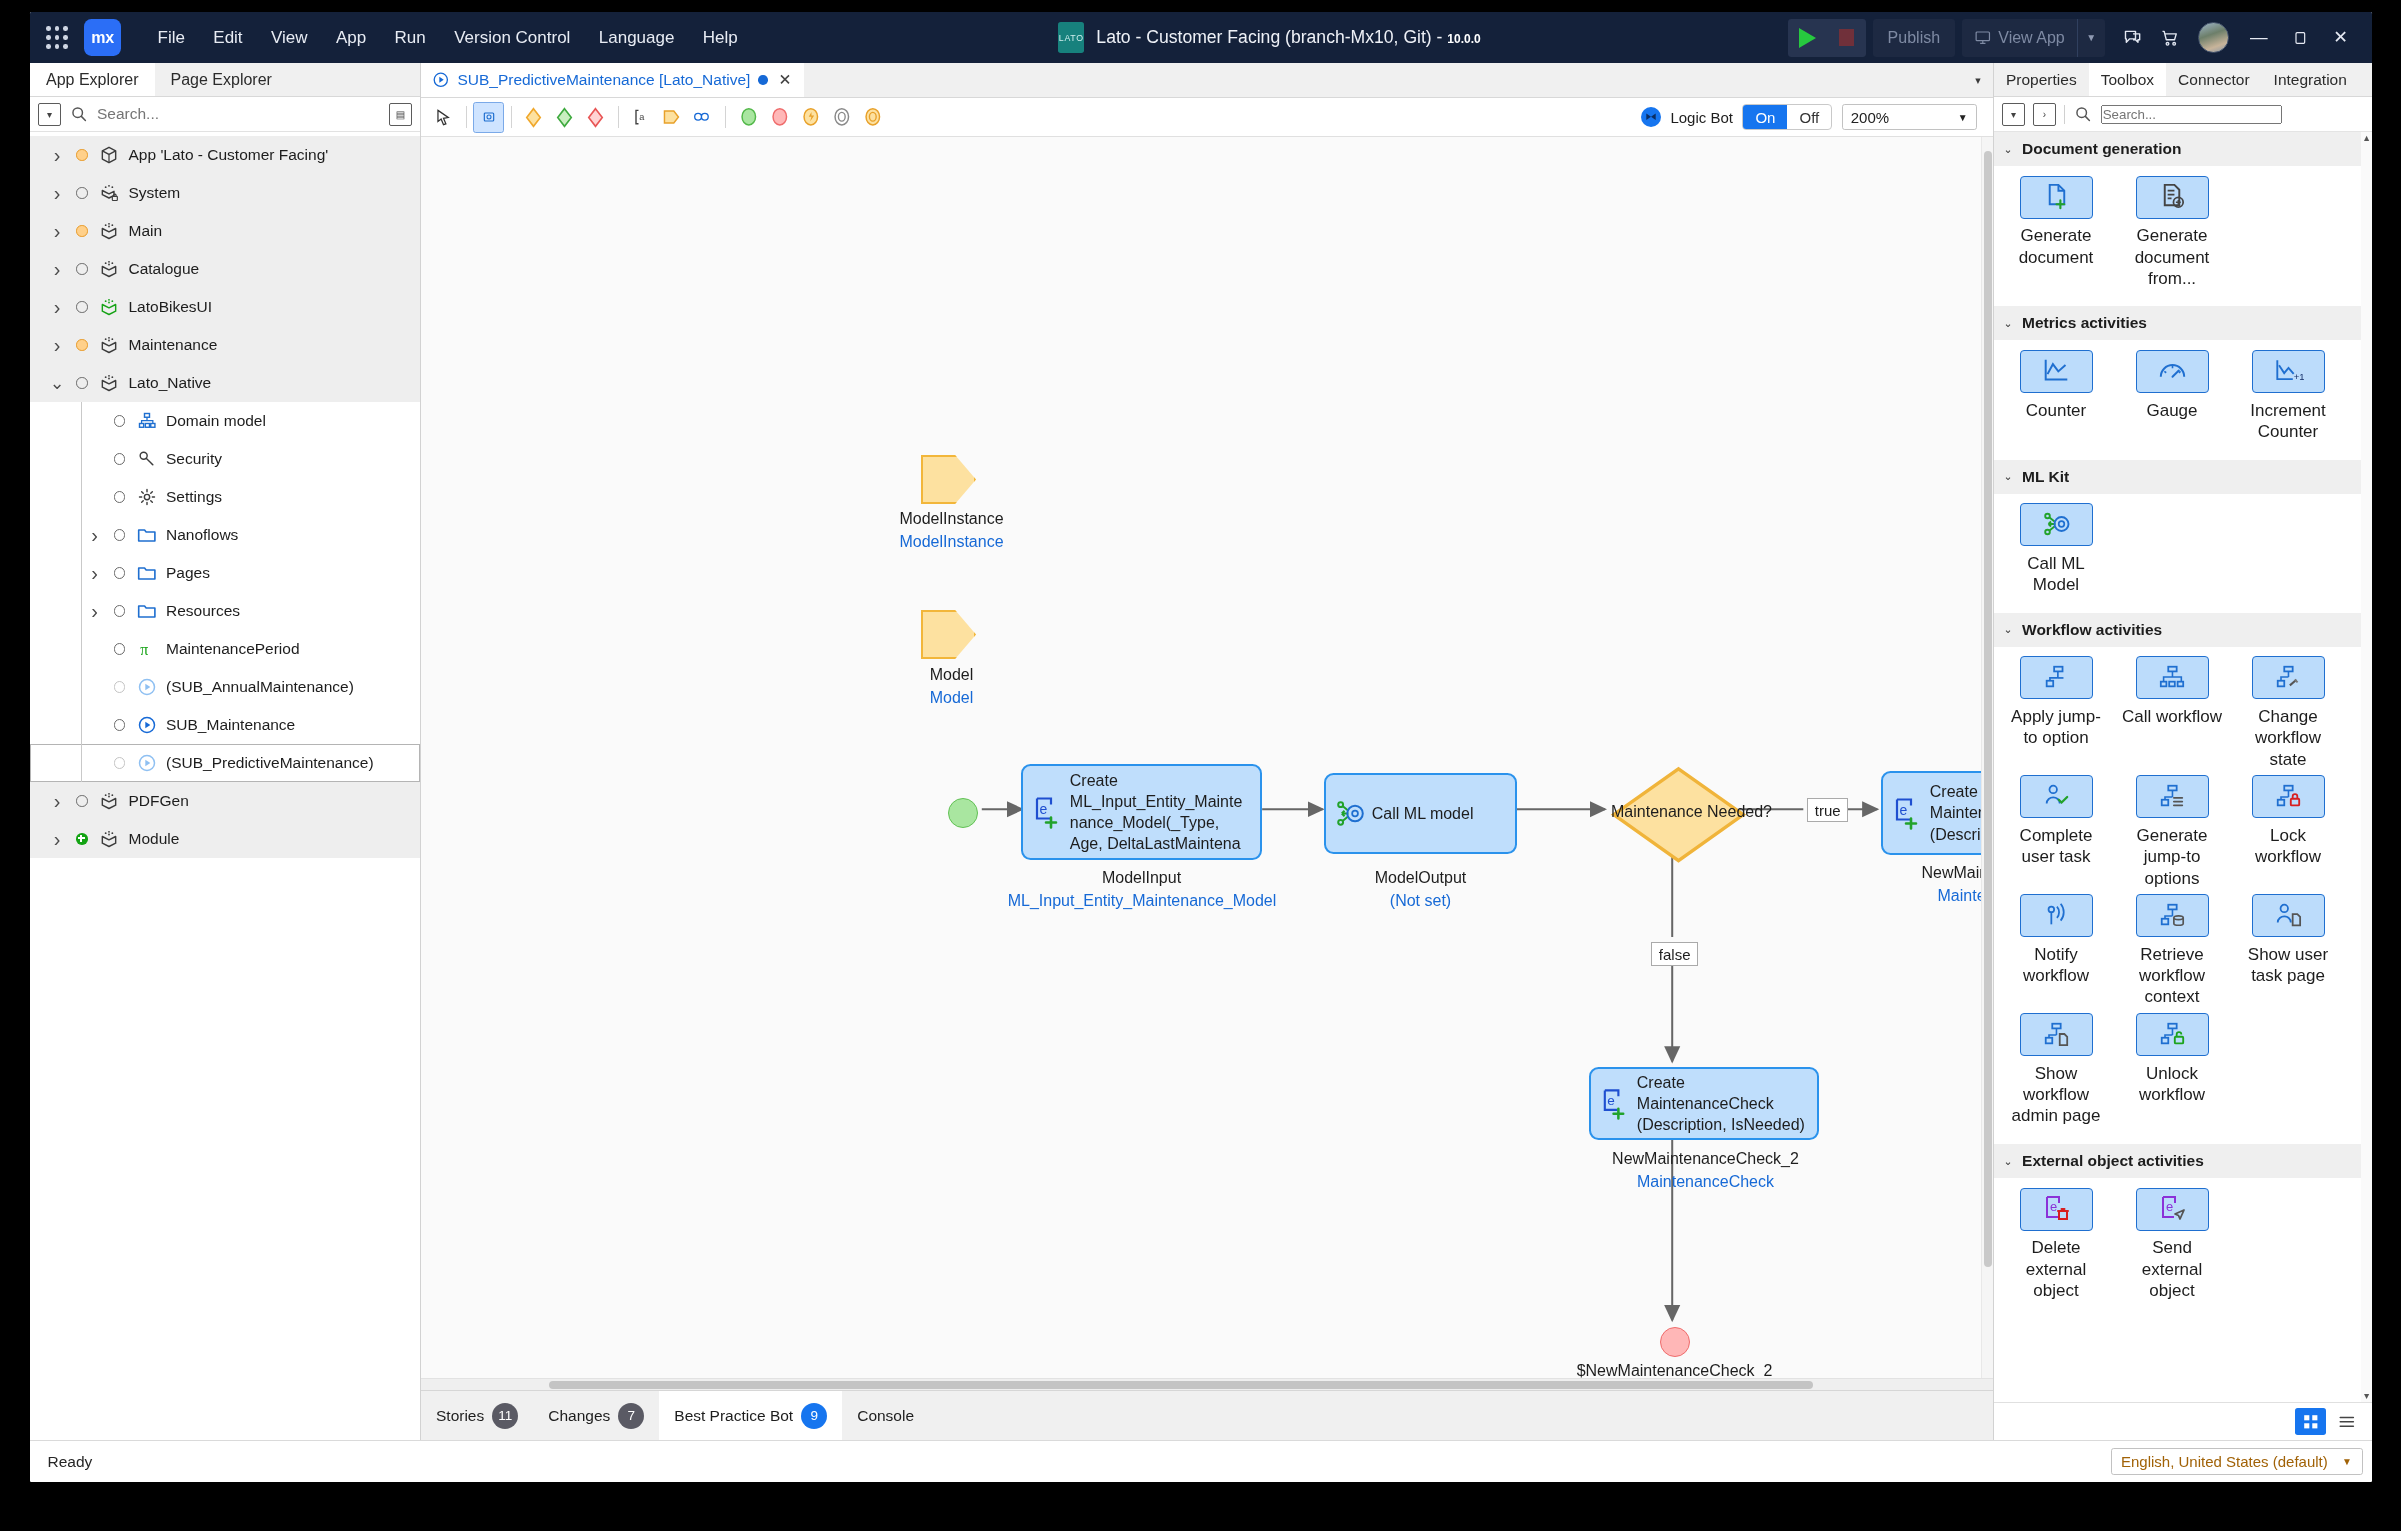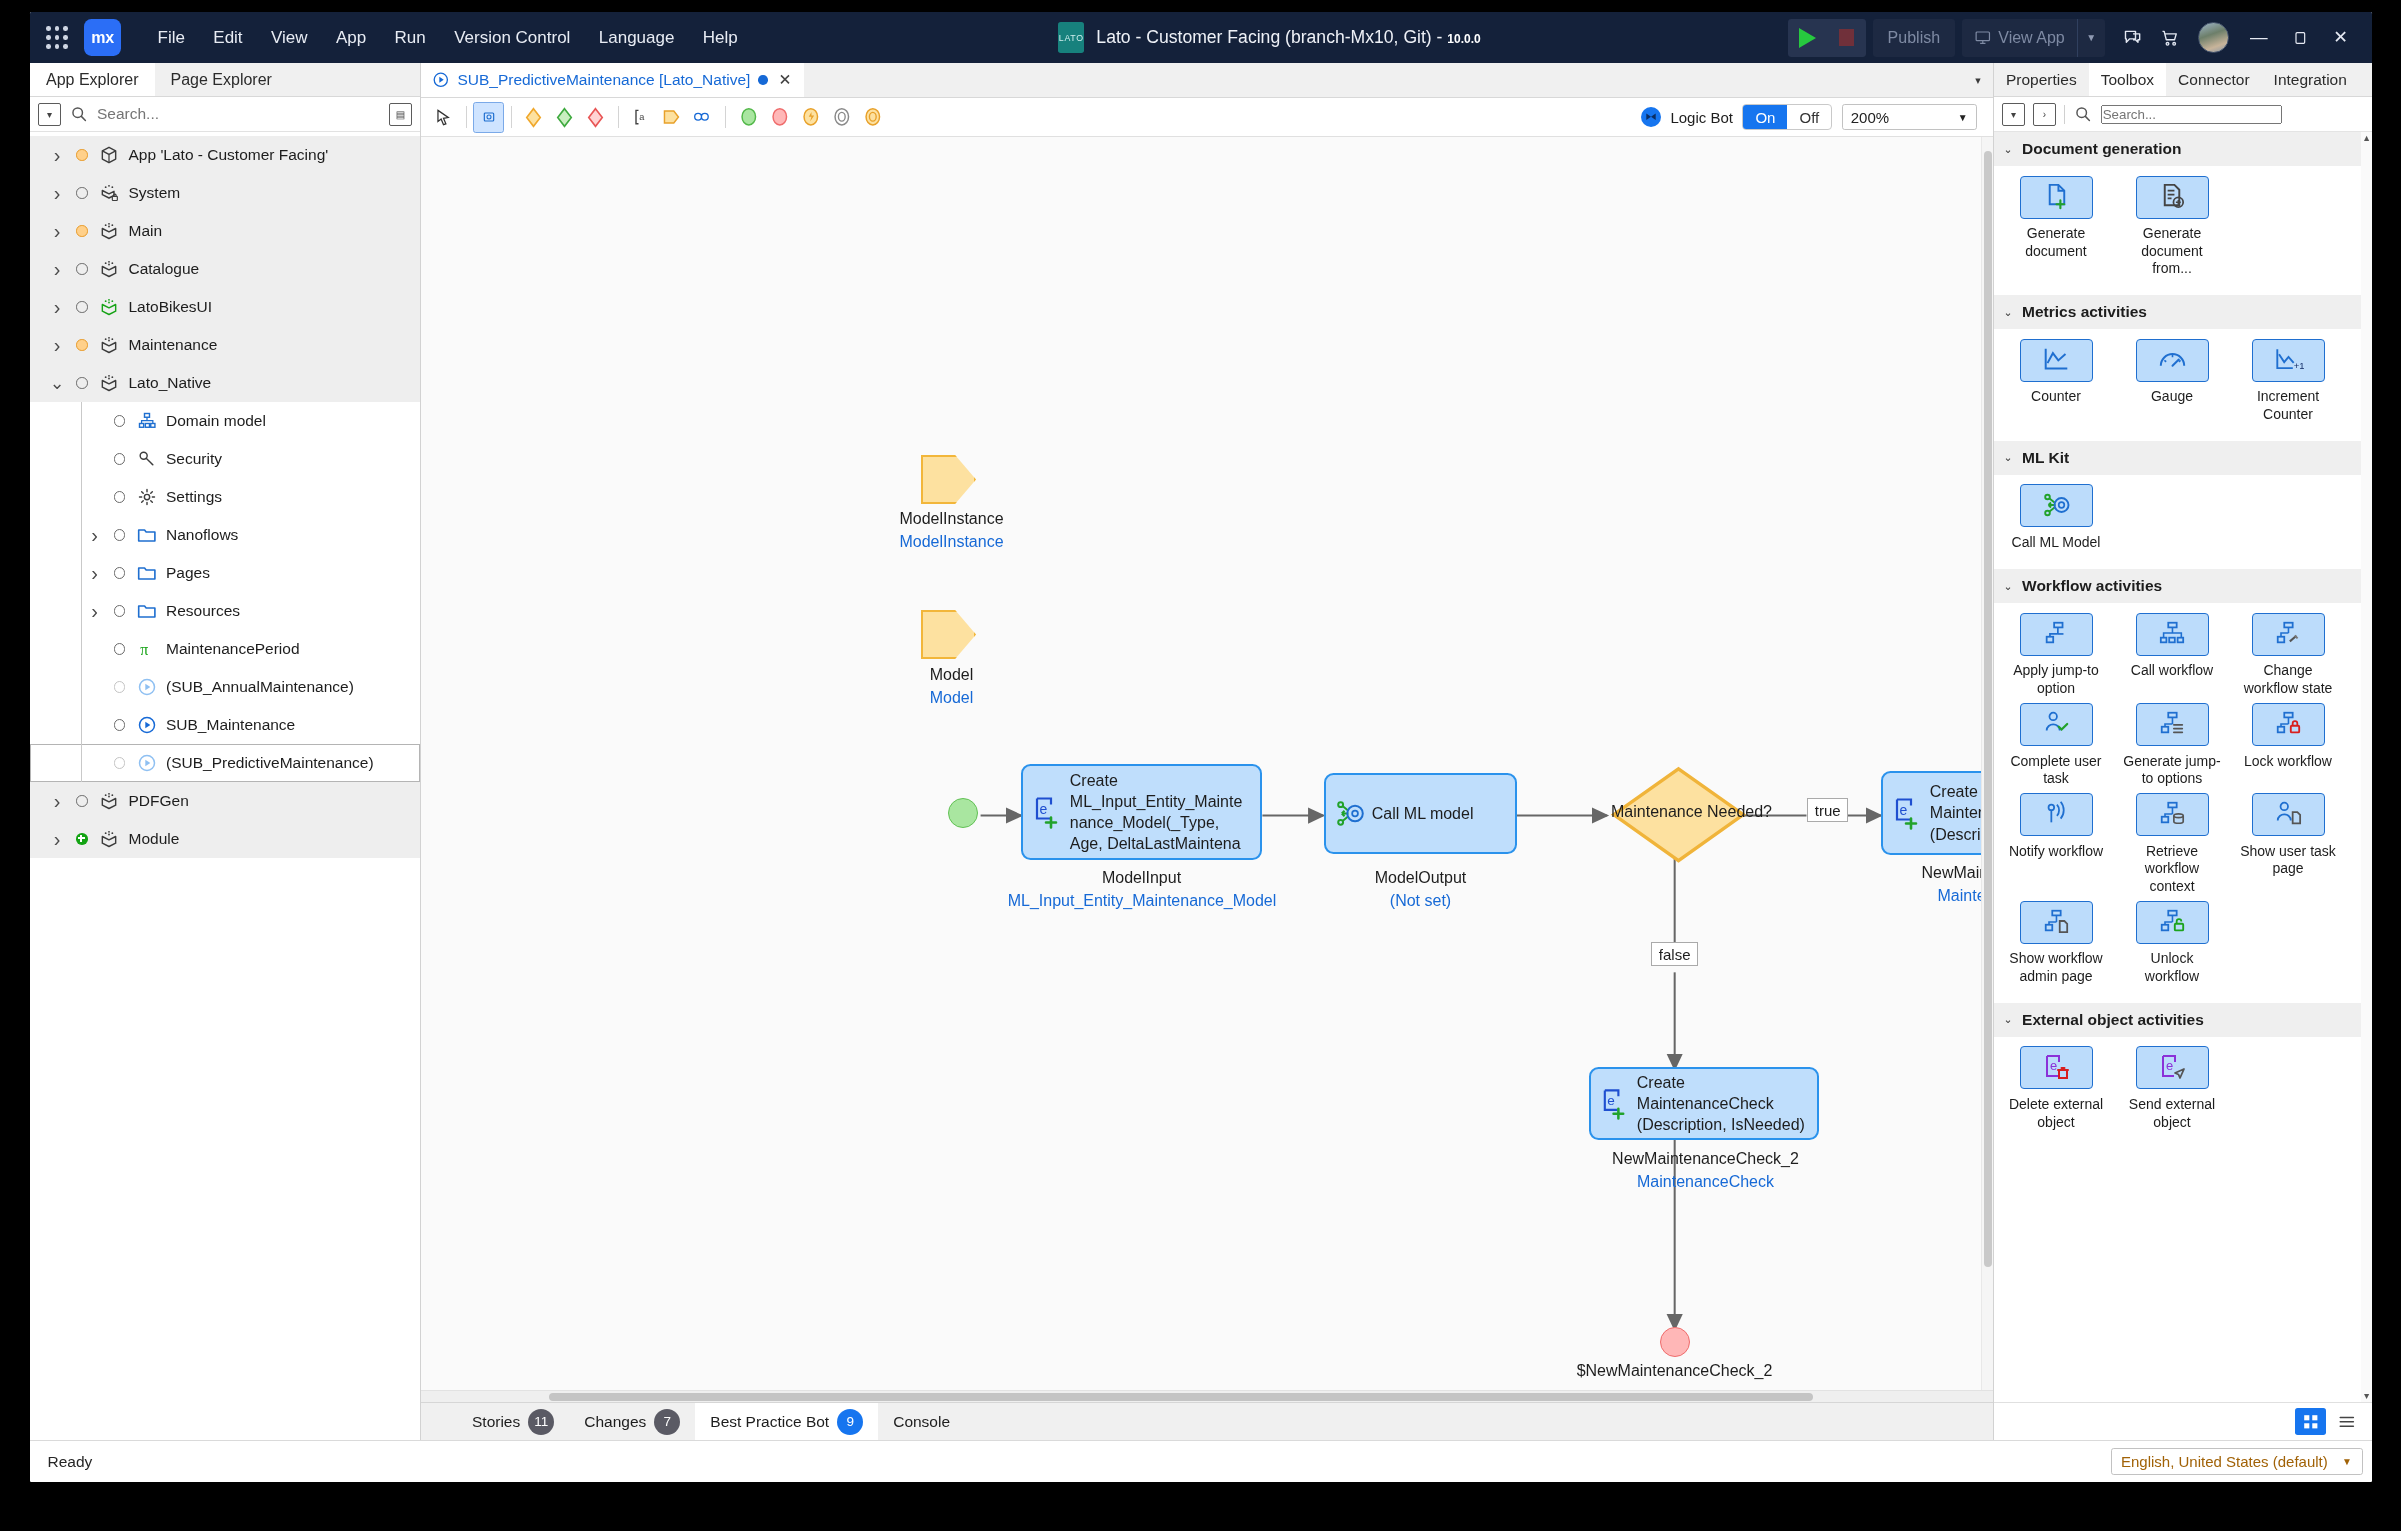--- a/index.html
+++ b/index.html
@@ -96,21 +96,21 @@
   .onoff .on { background:#1675ef; color:#fff;}
   .zoomsel { border:0.7px solid #c2c2c2; border-radius:2.7px; height:26px; width:135px; display:flex; align-items:center;
              justify-content:space-between; padding:0 8px; font-size:15px; color:#222;}
 
   .canvas { flex:1; position:relative; background:#fafafa; overflow:hidden;}
   .hscroll { height:12px; background:#efefef; border-top:0.7px solid #e2e2e2; position:relative;}
   .hscroll .thumb { position:absolute; left:128px; top:2px; height:8px; width:1264px; background:#c4c4c4; border-radius:4px;}
   .vscroll { position:absolute; right:0; top:0; bottom:0; width:12px; background:#f5f5f5; border-left:0.7px solid #e8e8e8;}
   .vscroll .thumb { position:absolute; left:2px; top:13.5px; width:8px; height:1116px; background:#c9c9c9; border-radius:4px;}
 
-  .bottom-tabs { height:38px; background:#f0f0f0; display:flex; align-items:stretch; border-top:0.7px solid #d6d6d6;padding-left:36px;}
+  .bottom-tabs { height:50px; background:#f0f0f0; display:flex; align-items:stretch; border-top:0.7px solid #d6d6d6;}
   .btab { display:flex; align-items:center; gap:8px; padding:0 15px; font-size:15.5px; color:#1d1d1d;}
   .btab.active { background:#fff;}
   .badge { min-width:26px; height:26px; padding:0 5.4px; border-radius:13px; background:#5a5a64; color:#fff;
            font-size:13.5px; display:flex; align-items:center; justify-content:center;}
   .badge.blue { background:#1675ef;}
 
   
   .right { width:379px; flex:0 0 379px; background:#fff; border-left:0.7px solid #d2d2d2; display:flex; flex-direction:column;}
   .right-tabs { height:34px; background:#f0f0f0; display:flex; border-bottom:0.7px solid #d8d8d8;}
   .right-tabs .t { padding:0 12px; display:flex; align-items:center; font-size:15.5px; color:#2b2b2b;}
@@ -121,21 +121,21 @@
   .rv-scroll .up,.rv-scroll .dn { position:absolute; left:0; width:10.8px; height:12px; display:flex;align-items:center;justify-content:center;
                                   font-size:8.8px;color:#555;}
   .rv-scroll .up{top:0;} .rv-scroll .dn{bottom:0;}
   .grp-hdr { height:34px; background:#efefef; display:flex; align-items:center; gap:9.5px; padding:0 9.5px;
              font-size:15.5px; font-weight:bold; color:#1d1d1d;}
   .grp-hdr .c { font-size:10.8px; font-weight:normal; color:#3a3a3a;}
   .tiles { display:flex; flex-wrap:wrap; padding:9.5px 4px 12px 4px;}
   .tile { width:116px; display:flex; flex-direction:column; align-items:center; margin-bottom:5.4px;}
   .tile .box { width:73px; height:43px; background:#bcdcfb; border:1.4px solid #1f6fd0; border-radius:4px;
                display:flex; align-items:center; justify-content:center;}
-  .tile .cap { margin-top:6.8px; font-size:14px; color:#1d1d1d; text-align:center; line-height:1.25; width:101px;}
+  .tile .cap { margin-top:6.8px; font-size:17px; color:#1d1d1d; text-align:center; line-height:1.25; width:101px;}
 
   .right-foot { height:38px; border-top:0.7px solid #e0e0e0; display:flex; align-items:center; justify-content:flex-end;
                 gap:5.4px; padding-right:9.5px; background:#fff;}
   .vmode { width:31px;height:27px;display:flex;align-items:center;justify-content:center;border-radius:2.7px;}
   .vmode.active{ background:#1675ef; color:#fff;}
 
   
   .statusbar { height:42px; flex:0 0 42px; background:#fff; border-top:0.7px solid #dadada; display:flex; align-items:center;
                padding:0 9.5px; justify-content:space-between;}
   .status-text { font-size:15.5px; color:#262626; padding-left:8px;}

